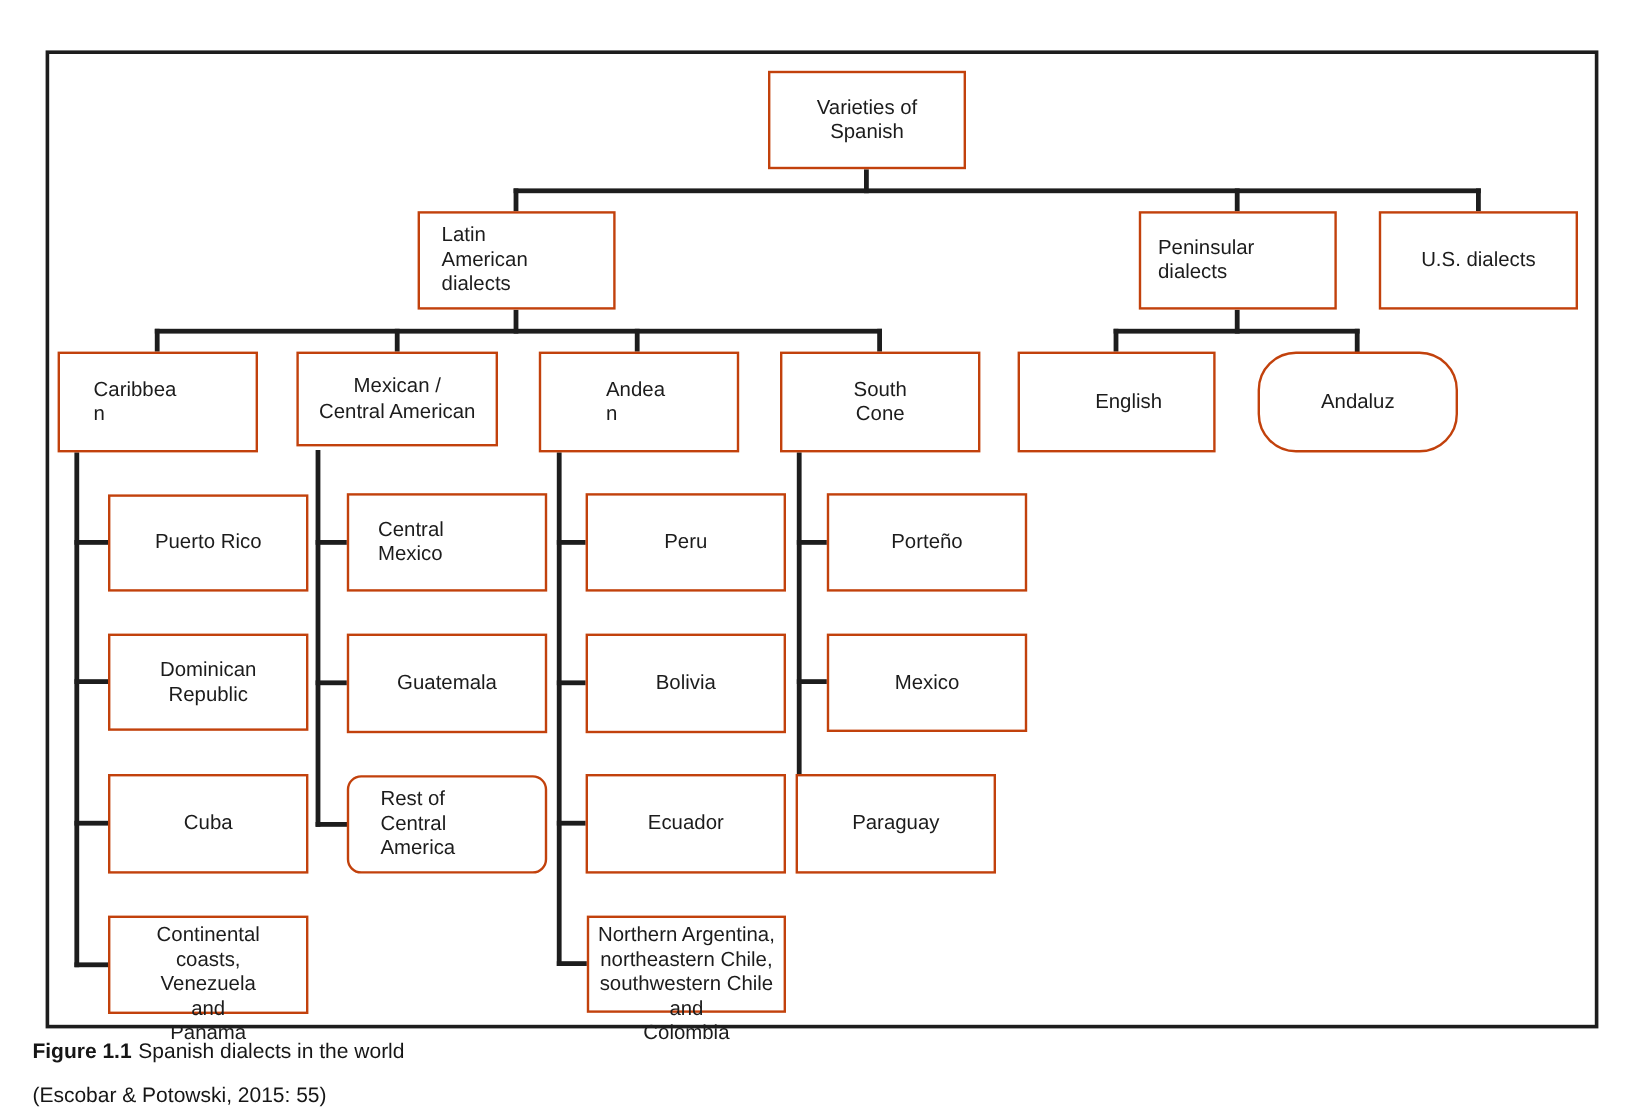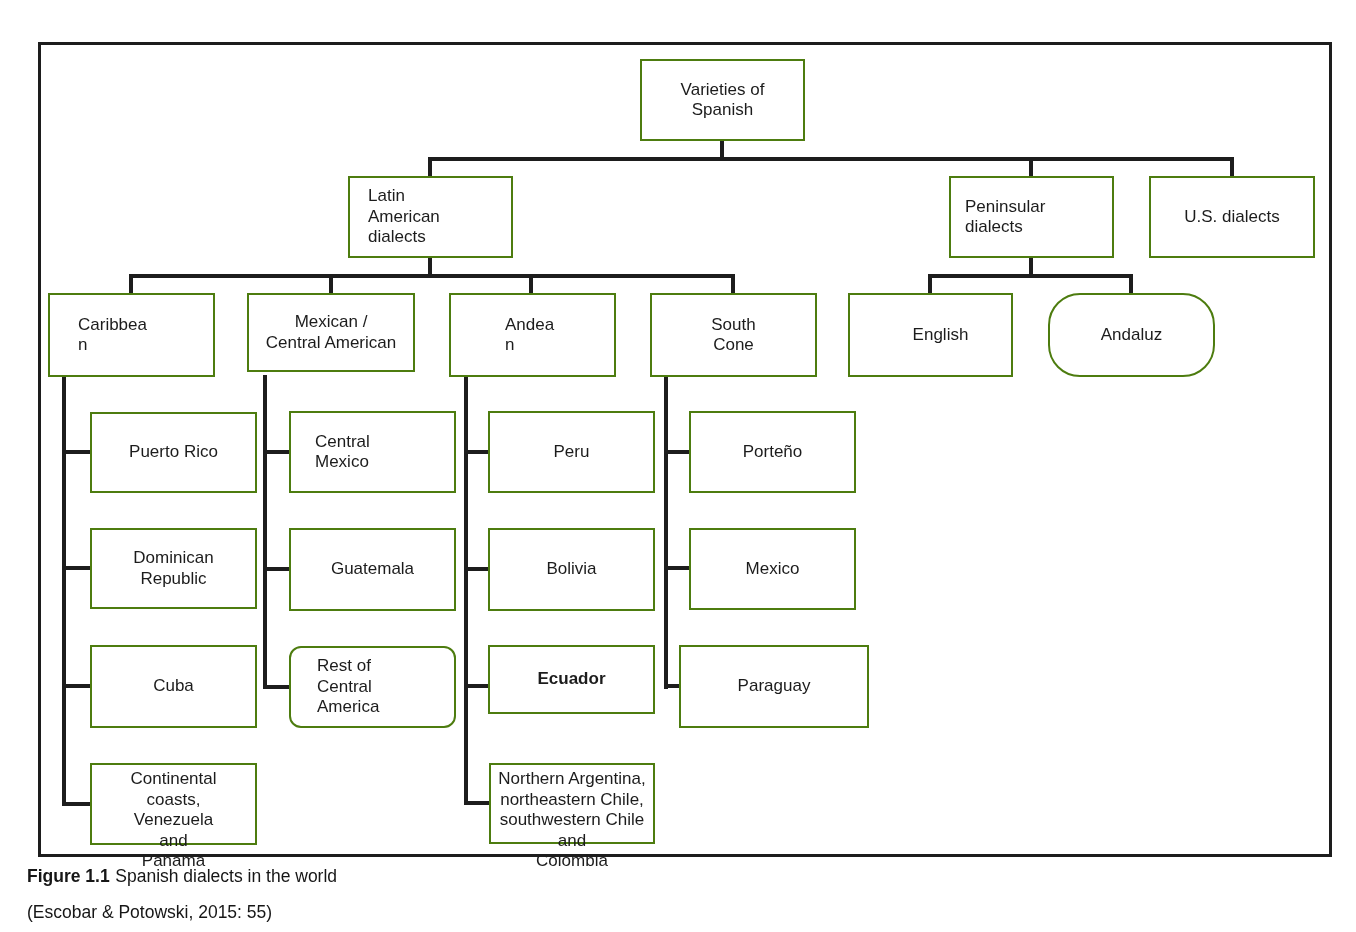--- a/index.html
+++ b/index.html
@@ -9,21 +9,21 @@
     color: #1c1c1c;
   }
   .stage { position: relative; width: 1356px; height: 932px; background: #fff; overflow: hidden; }
   .frame {
     position: absolute; left: 38px; top: 42px; width: 1294px; height: 815px;
     border: 3px solid #1d1d1d; box-sizing: border-box; background: #fff;
   }
   .ln { position: absolute; background: #1d1d1d; }
   .node {
     position: absolute; box-sizing: border-box;
-    border: 2px solid #4d7c0f; background: #ffffff;
+    border: 2px solid #c2410c; background: #ffffff;
     display: flex; flex-direction: column; justify-content: center;
     font-size: 17px; line-height: 20.5px; text-align: center;
     white-space: pre-line; color: #1c1c1c;
   }
   .node.al { text-align: left; }
   .node.top { justify-content: flex-start; padding-top: 4px; }
   .caption {
     position: absolute; left: 27px; font-size: 17.5px; color: #161616;
   }
   .caption .b { font-weight: bold; }
@@ -123,32 +123,32 @@
   <div class="node" style="left:289px; top:528px; width:167px; height:83px;">Guatemala</div>
 
   <div class="node al" style="left:289px; top:646px; width:167px; height:82px; padding-left:26px;border-radius:12px;">Rest of
 Central
 America</div>
 
   <div class="node" style="left:488px; top:411px; width:167px; height:82px;">Peru</div>
 
   <div class="node" style="left:488px; top:528px; width:167px; height:83px;">Bolivia</div>
 
-  <div class="node" style="left:488px; top:645px; width:167px; height:69px;font-weight:bold;">Ecuador</div>
+  <div class="node" style="left:488px; top:645px; width:167px; height:83px;">Ecuador</div>
 
   <div class="node top" style="left:489px; top:763px; width:166px; height:81px;">Northern Argentina,
 northeastern Chile,
 southwestern Chile
 and
 Colombia</div>
 
   <div class="node" style="left:689px; top:411px; width:167px; height:82px;">Porteño</div>
 
   <div class="node" style="left:689px; top:528px; width:167px; height:82px;">Mexico</div>
 
-  <div class="node" style="left:679px; top:645px; width:190px; height:83px;">Paraguay</div>
+  <div class="node" style="left:663px; top:645px; width:167px; height:83px;">Paraguay</div>
 
   <div class="caption" style="top:866px;">
     <span class="b">Figure 1.1</span><span class="t">Spanish dialects in the world</span>
   </div>
   <div class="caption" style="top:902px;">(Escobar &amp; Potowski, 2015: 55)</div>
 
 </div>
 
 </body></html>

